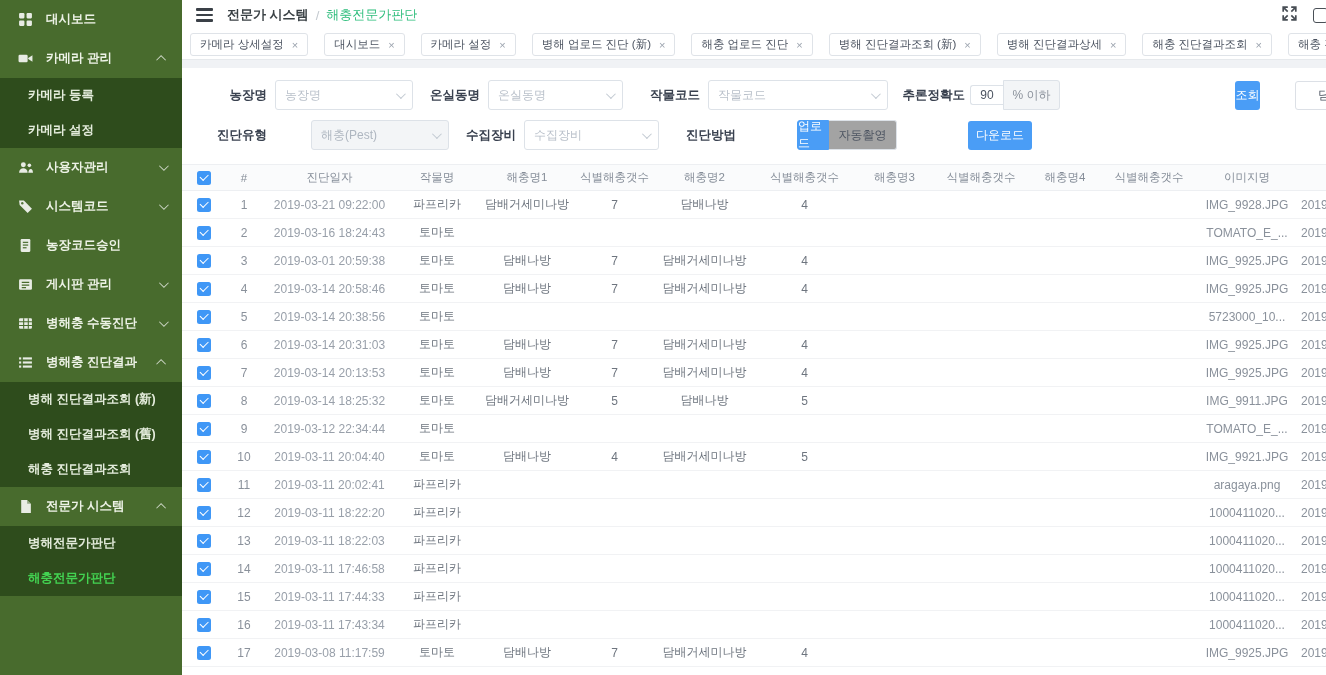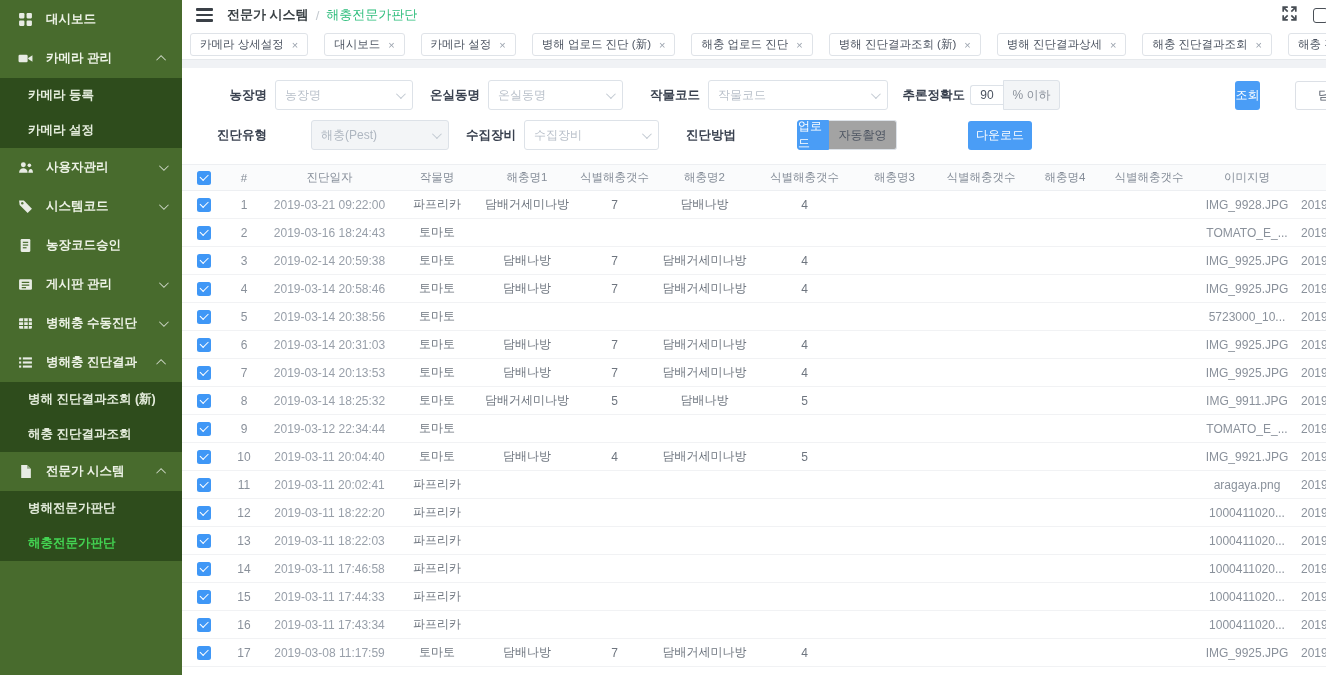--- a/index.html
+++ b/index.html
@@ -185,20 +185,21 @@
             <rect x="4.5" y="6" width="8.5" height="2"></rect>
             <rect x="1" y="9.8" width="2" height="2"></rect>
             <rect x="4.5" y="9.8" width="8.5" height="2"></rect>
           </svg>
         </span>
         <span class="s-lbl">병해충 진단결과</span>
         <span class="sch up"></span>
       </div>
       <div class="sub-block">
         <div class="sub-item">병해 진단결과조회 (新)</div>
+        <div class="sub-item">병해 진단결과조회 (舊)</div>
         <div class="sub-item">해충 진단결과조회</div>
       </div>
       <div class="side-item">
         <span class="s-icon">
           <svg width="15" height="15" viewBox="0 0 14 14" fill="#fff" fill-opacity="0.92">
             <path d="M3 1 h5.5 L12 4.5 V13 H3 Z"></path>
             <path d="M8.5 1 V4.5 H12" fill="#486b2d" opacity="0.55"></path>
           </svg>
         </span>
         <span class="s-lbl">전문가 시스템</span>
@@ -385,21 +386,21 @@
               <td></td>
               <td></td>
               <td></td>
               <td></td>
               <td class="c-img">TOMATO_E_...</td>
               <td class="c-reg">2019</td>
             </tr>
             <tr>
               <td><span class="cb"></span></td>
               <td class="c-num">3</td>
-              <td class="c-date">2019-02-14 20:59:38</td>
+              <td class="c-date">2019-03-01 20:59:38</td>
               <td>토마토</td>
               <td>담배나방</td>
               <td>7</td>
               <td>담배거세미나방</td>
               <td>4</td>
               <td></td>
               <td></td>
               <td></td>
               <td></td>
               <td class="c-img">IMG_9925.JPG</td>

